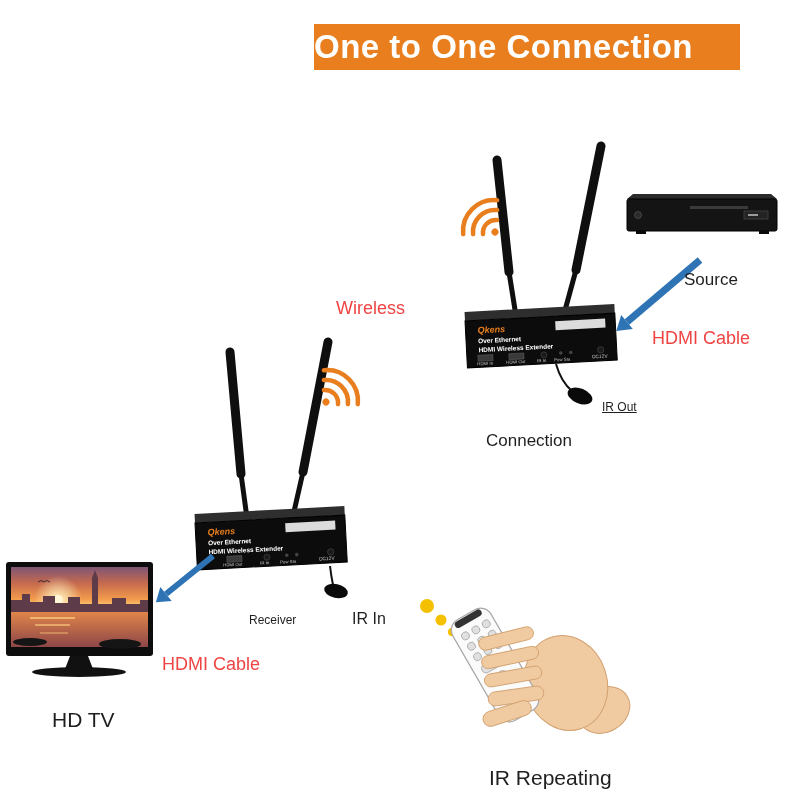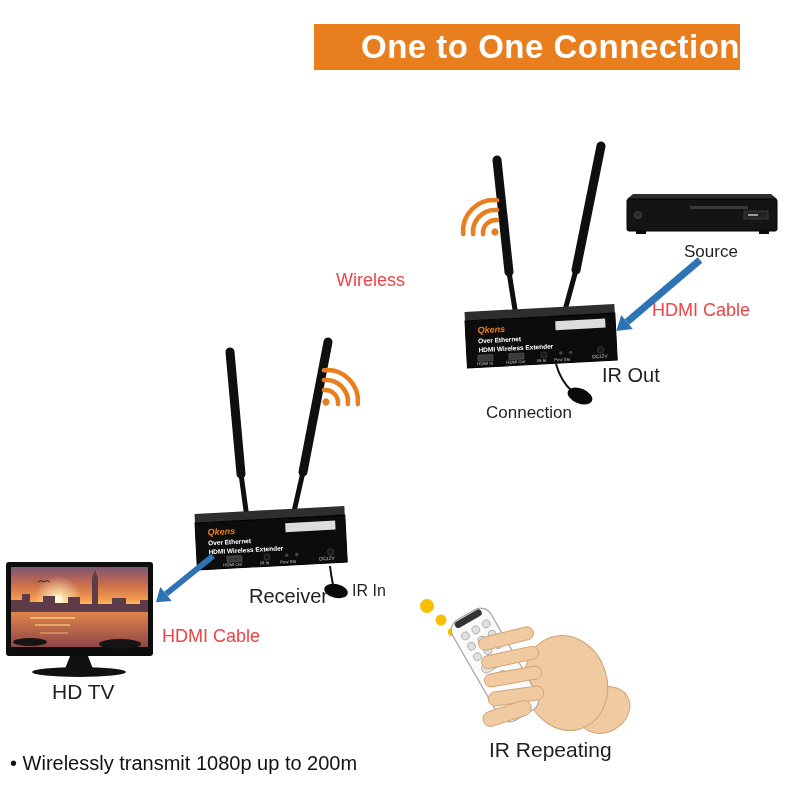--- a/index.html
+++ b/index.html
@@ -1,21 +1,21 @@
 <!DOCTYPE html>
 <html><head>
 <meta charset="utf-8">
 <style>
   html,body{margin:0;padding:0;background:#fff;}
   .canvas{position:relative;width:800px;height:800px;background:#ffffff;
           font-family:"Liberation Sans",sans-serif;overflow:hidden;}
   .banner{position:absolute;left:314px;top:24px;width:426px;height:46px;
-          background:#E87E1D;display:flex;align-items:center;justify-content:flex-end;}
+          background:#E87E1D;display:flex;align-items:center;justify-content:flex-start;}
   .banner span{color:#ffffff;font-size:33px;font-weight:bold;letter-spacing:0.5px;}
-  .lbl{position:absolute;color:#1f1f1f;font-size:17px;white-space:nowrap;}
+  .lbl{position:absolute;color:#1f1f1f;font-size:17px;white-space:nowrap;margin-top:28px;}
   .lbl-gray{color:#ef4444;}
   .bullet{position:absolute;left:10px;top:752px;font-size:20px;color:#111;}
   svg{position:absolute;left:0;top:0;}
   svg text{font-family:"Liberation Sans",sans-serif;}
   .devbrand{fill:#E87E1D;font-weight:bold;font-style:italic;font-size:9px;}
   .devline{fill:#ffffff;font-weight:bold;font-size:6.5px;}
   .portlbl{fill:#c9c9c9;font-size:4.3px;}
   .pwrlbl{fill:#c9c9c9;font-size:4.8px;}
 </style>
 </head>
@@ -196,22 +196,21 @@
       <rect x="484" y="670" width="58" height="13" rx="6.5" transform="rotate(-10 513 676)" fill="#F0CBA2" stroke="#D2A06E" stroke-width="0.9"></rect>
       <rect x="488" y="689" width="56" height="14" rx="7" transform="rotate(-8 516 696)" fill="#F0CBA2" stroke="#D2A06E" stroke-width="0.9"></rect>
       <rect x="482" y="706" width="50" height="15" rx="7.5" transform="rotate(-18 507 713)" fill="#F0CBA2" stroke="#D2A06E" stroke-width="0.9"></rect>
     </g>
   </svg>
 
   <div class="lbl lbl-gray" style="left:336px;top:270px;font-size:18px;">Wireless</div>
   <div class="lbl" style="left:684px;top:242px;">Source</div>
   <div class="lbl lbl-gray" style="left:652px;top:300px;font-size:18px;">HDMI Cable</div>
   <div class="lbl" style="left:486px;top:403px;">Connection</div>
-  <div class="lbl" style="left:602px;top:364px;font-size:20px;">IR Out</div>
-  <div class="lbl" style="left:249px;top:585px;font-size:20px;">Receiver</div>
+  <div class="lbl" style="left:602px;top:372px;font-size:12px;text-decoration:underline;">IR Out</div>
+  <div class="lbl" style="left:249px;top:585px;font-size:12px;">Receiver</div>
   <div class="lbl" style="left:352px;top:582px;font-size:16px;">IR In</div>
   <div class="lbl lbl-gray" style="left:162px;top:626px;font-size:18px;">HDMI Cable</div>
   <div class="lbl" style="left:52px;top:680px;font-size:21px;">HD TV</div>
   <div class="lbl" style="left:489px;top:738px;font-size:21px;">IR Repeating</div>
 
-  <div class="bullet">• Wirelessly transmit 1080p up to 200m</div>
 
 </div>
 
 </body></html>

